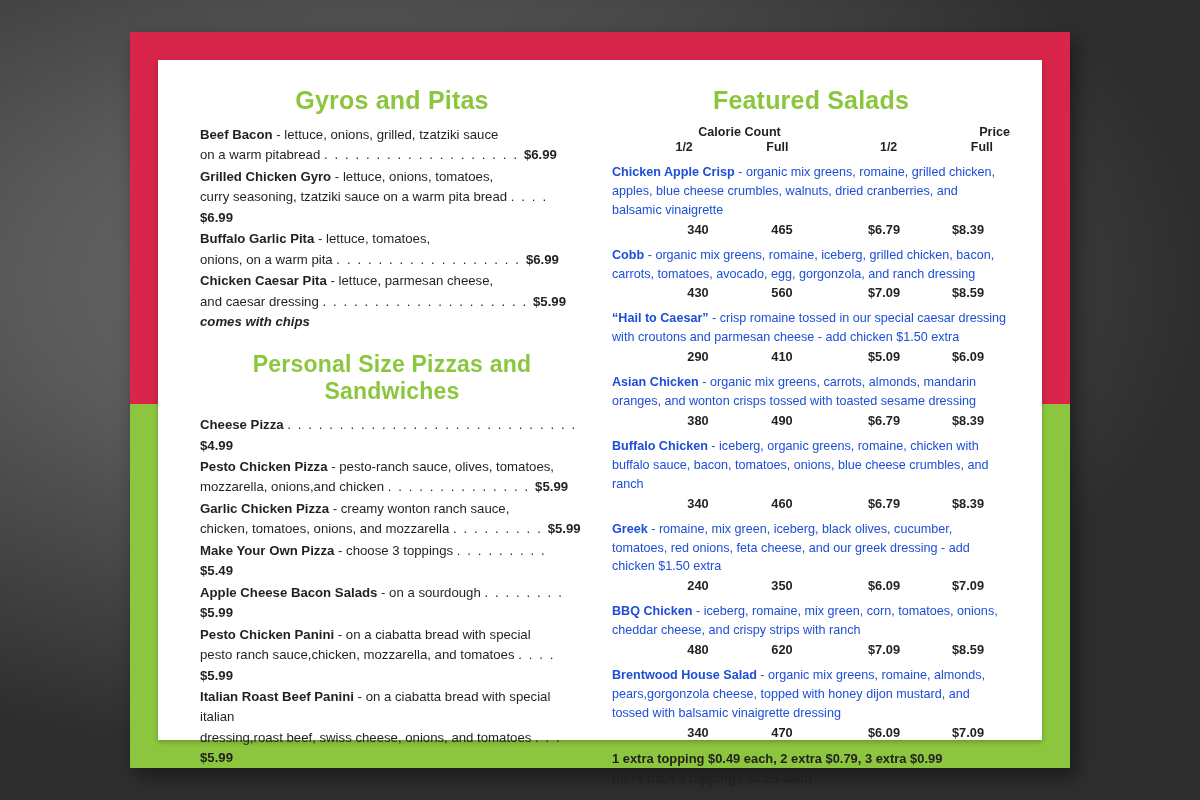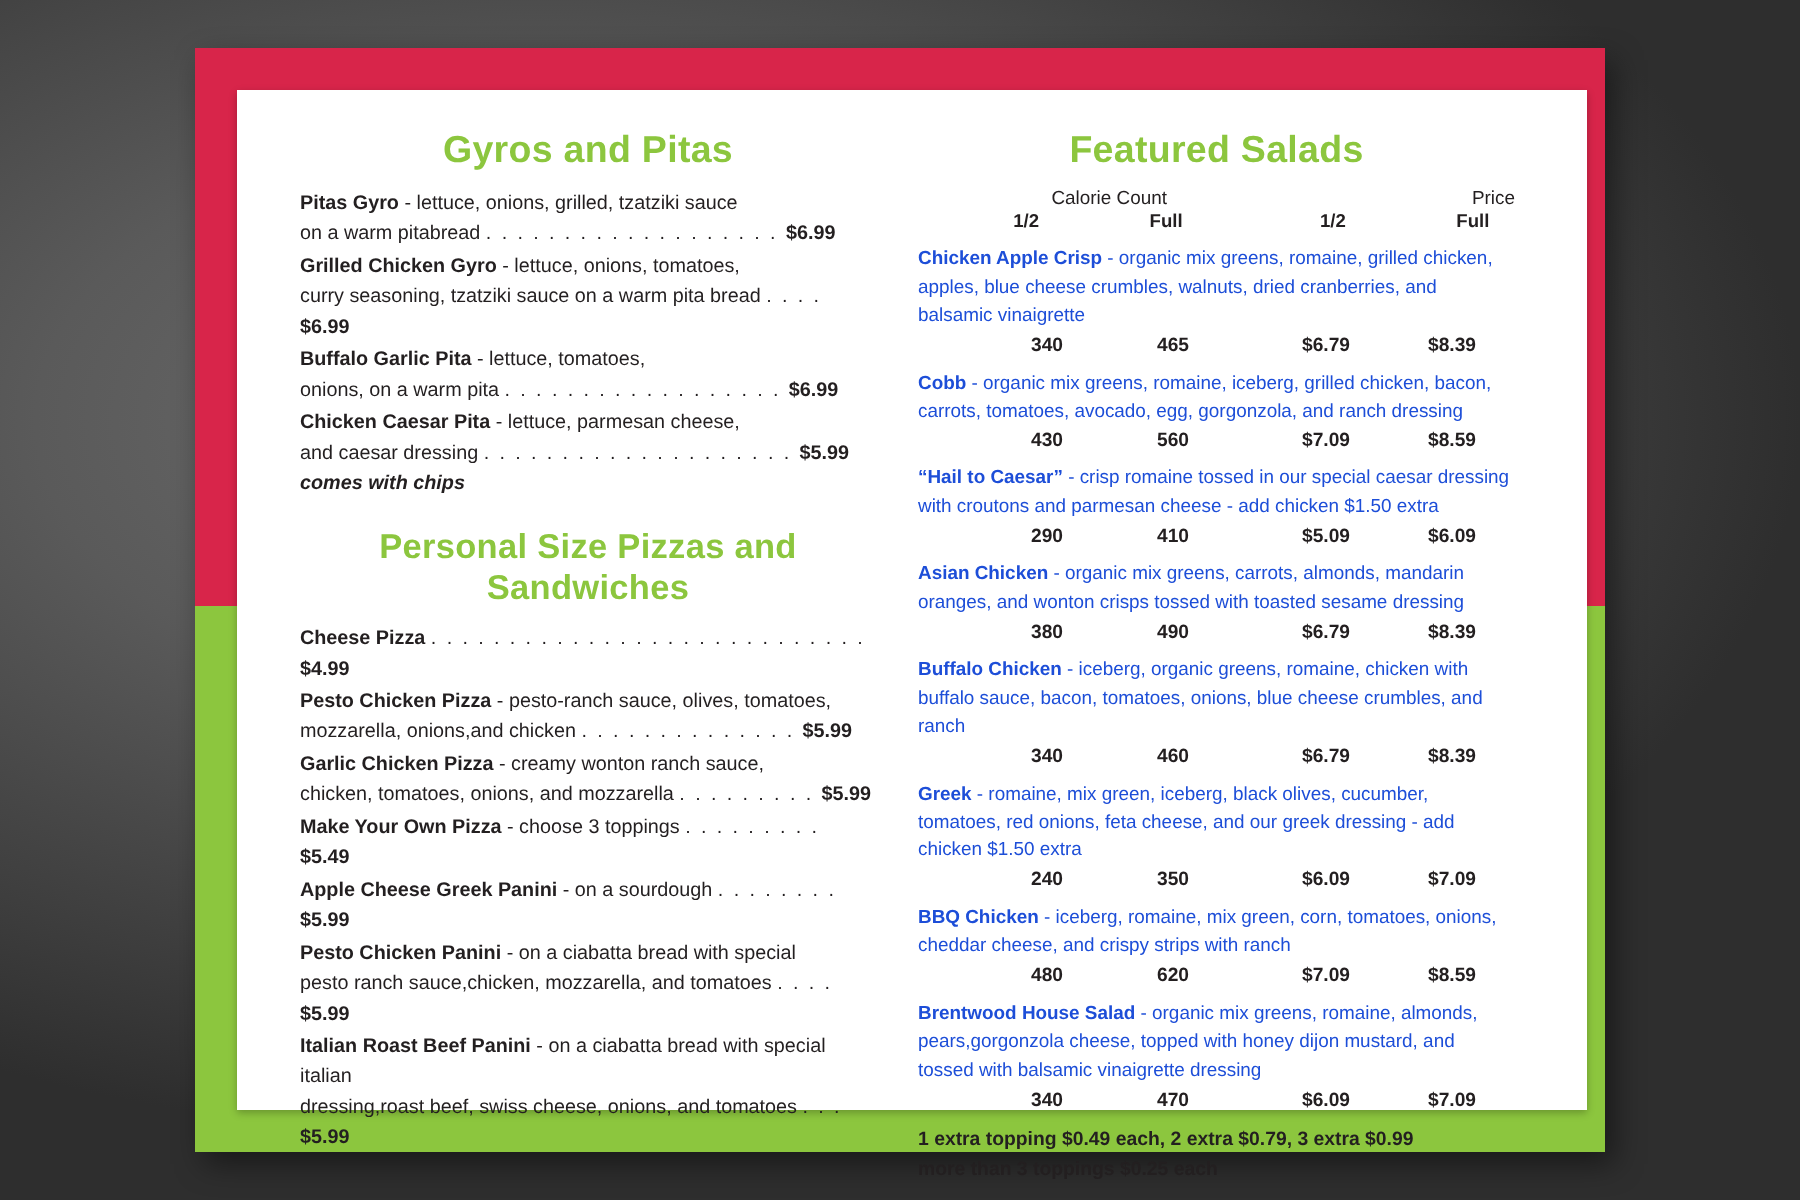--- a/index.html
+++ b/index.html
@@ -64,21 +64,20 @@
     background: #8cc63e;
   }
   .paper {
     position: absolute;
     left: 28px;
     top: 28px;
     width: 884px;
     height: 680px;
     background: #ffffff;
     box-shadow: 0 2px 5px rgba(0,0,0,0.25);
-    padding-left: 16px;
   }
   .cols {
     position: absolute;
     inset: 0;
     display: flex;
   }
   .col-left {
     width: 436px;
     padding: 26px 10px 0 42px;
     box-sizing: border-box;
@@ -121,21 +120,21 @@
     color: #231f20;
     margin-top: 2px;
   }
   .gap {
     height: 22px;
   }
   
   .salad-head {
     display: flex;
     font-size: 12.6px;
-    font-weight: normal;
+    font-weight: bold;
     color: #231f20;
     margin-bottom: 1px;
   }
   .salad-head .cal-label {
     width: 168px;
     text-align: center;
     margin-left: 44px;
   }
   .salad-head .price-label {
     width: 170px;
@@ -199,38 +198,38 @@
   <div class="band-red"></div>
   <div class="band-green"></div>
 
   <div class="paper">
     <div class="cols">
 
       <div class="col-left">
         <div class="section-title">Gyros and Pitas</div>
 
         <div id="gyros-list">
-            <div class="item"><span class="nm">Pitas Gyro</span><span> - lettuce, onions, grilled, tzatziki sauce</span><br><span>on a warm pitabread </span><span class="dots"> . . . . . . . . . . . . . . . . . . . </span><span class="price">$6.99</span></div>
+            <div class="item"><span class="nm">Beef Bacon</span><span> - lettuce, onions, grilled, tzatziki sauce</span><br><span>on a warm pitabread </span><span class="dots"> . . . . . . . . . . . . . . . . . . . </span><span class="price">$6.99</span></div>
             <div class="item"><span class="nm">Grilled Chicken Gyro</span><span> - lettuce, onions, tomatoes,</span><br><span>curry seasoning, tzatziki sauce on a warm pita bread </span><span class="dots"> . . . . </span><span class="price">$6.99</span></div>
             <div class="item"><span class="nm">Buffalo Garlic Pita</span><span> - lettuce, tomatoes,</span><br><span>onions, on a warm pita </span><span class="dots"> . . . . . . . . . . . . . . . . . . </span><span class="price">$6.99</span></div>
             <div class="item"><span class="nm">Chicken Caesar Pita</span><span> - lettuce, parmesan cheese,</span><br><span>and caesar dressing </span><span class="dots"> . . . . . . . . . . . . . . . . . . . . </span><span class="price">$5.99</span></div>
           </div>
 
         <div class="note-italic">comes with chips</div>
 
         <div class="gap"></div>
 
         <div class="section-title small">Personal Size Pizzas and Sandwiches</div>
 
         <div id="pizza-list">
             <div class="item"><span class="nm">Cheese Pizza</span><span>  </span><span class="dots"> . . . . . . . . . . . . . . . . . . . . . . . . . . . . </span><span class="price">$4.99</span></div>
             <div class="item"><span class="nm">Pesto Chicken Pizza</span><span> - pesto-ranch sauce, olives, tomatoes,</span><br><span>mozzarella, onions,and chicken </span><span class="dots"> . . . . . . . . . . . . . . </span><span class="price">$5.99</span></div>
             <div class="item"><span class="nm">Garlic Chicken Pizza</span><span> - creamy wonton ranch sauce,</span><br><span>chicken, tomatoes, onions, and mozzarella </span><span class="dots"> . . . . . . . . . </span><span class="price">$5.99</span></div>
             <div class="item"><span class="nm">Make Your Own Pizza</span><span> - choose 3 toppings</span><span>  </span><span class="dots"> . . . . . . . . . </span><span class="price">$5.49</span></div>
-            <div class="item"><span class="nm">Apple Cheese Greek Panini</span><span> - on a sourdough</span><span>  </span><span class="dots"> . . . . . . . . </span><span class="price">$5.99</span></div>
+            <div class="item"><span class="nm">Apple Cheese Bacon Salads</span><span> - on a sourdough</span><span>  </span><span class="dots"> . . . . . . . . </span><span class="price">$5.99</span></div>
             <div class="item"><span class="nm">Pesto Chicken Panini</span><span> - on a ciabatta bread with special</span><br><span>pesto ranch sauce,chicken, mozzarella, and tomatoes </span><span class="dots"> . . . . </span><span class="price">$5.99</span></div>
             <div class="item"><span class="nm">Italian Roast Beef Panini</span><span> - on a ciabatta bread with special italian</span><br><span>dressing,roast beef, swiss cheese, onions, and tomatoes </span><span class="dots"> . . . </span><span class="price">$5.99</span></div>
           </div>
       </div>
 
       <div class="col-right">
         <div class="section-title">Featured Salads</div>
 
         <div class="salad-head">
           <span class="cal-label">Calorie Count</span>

